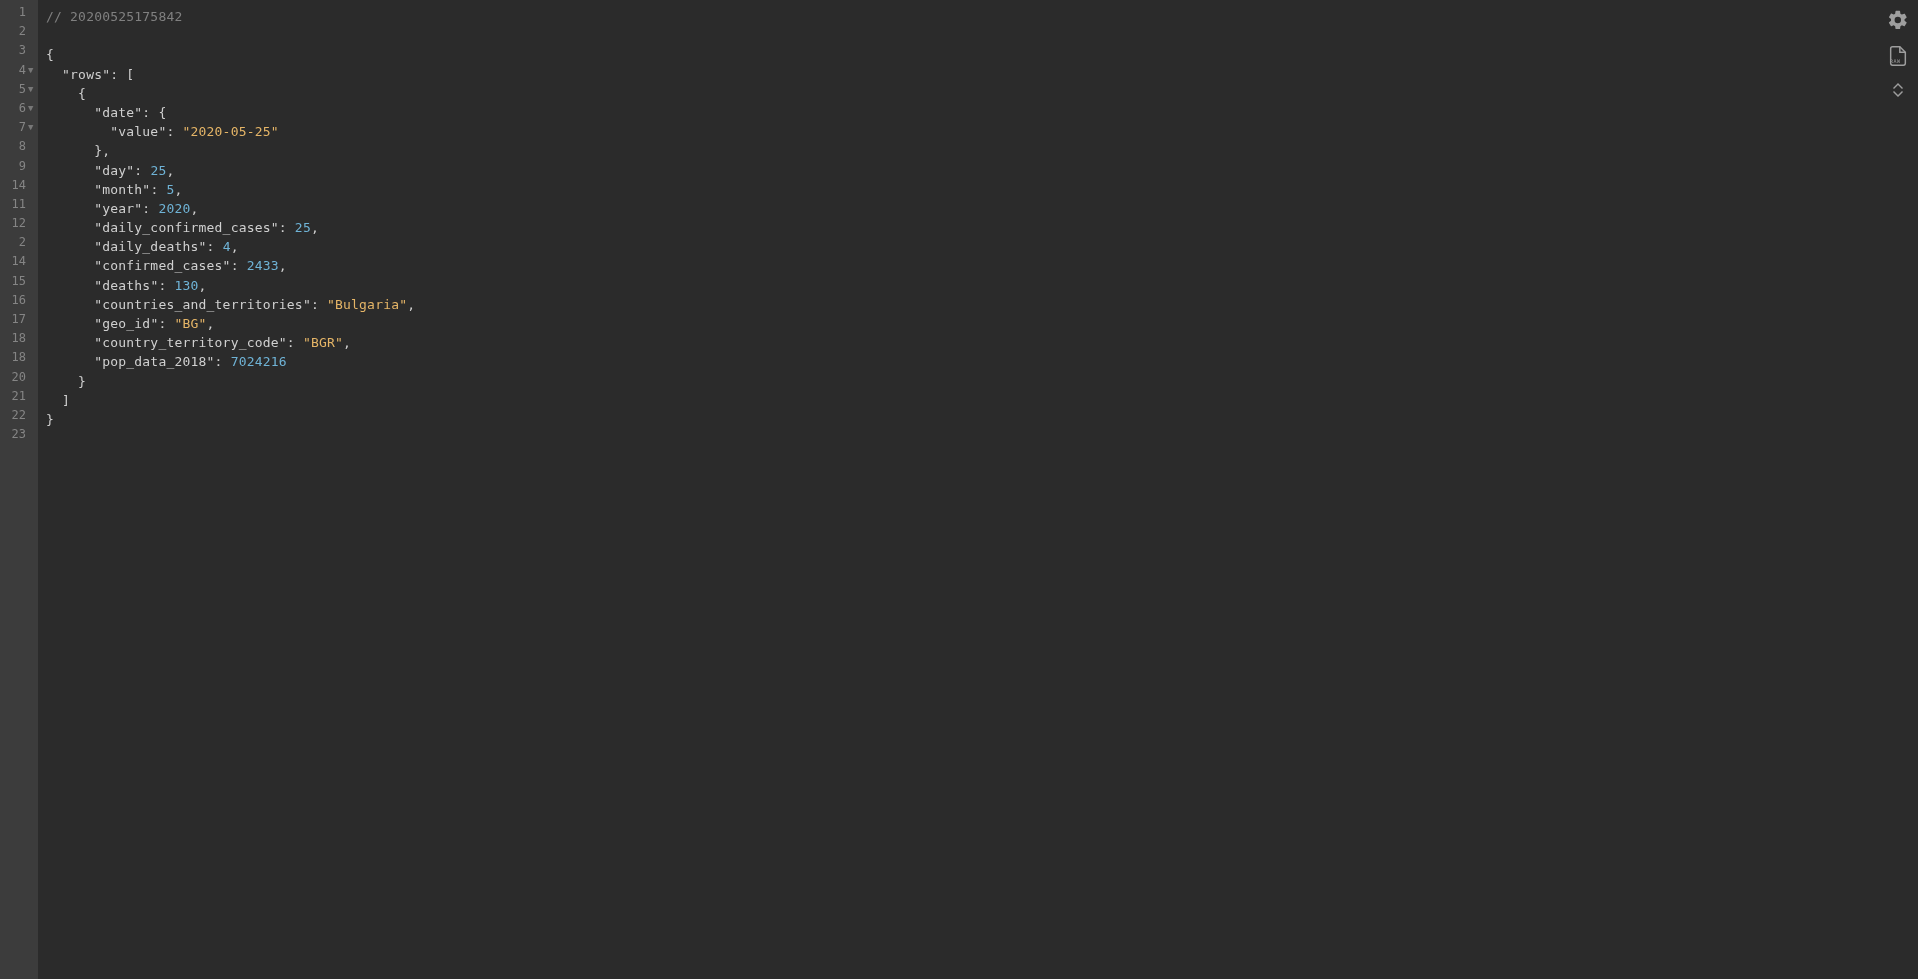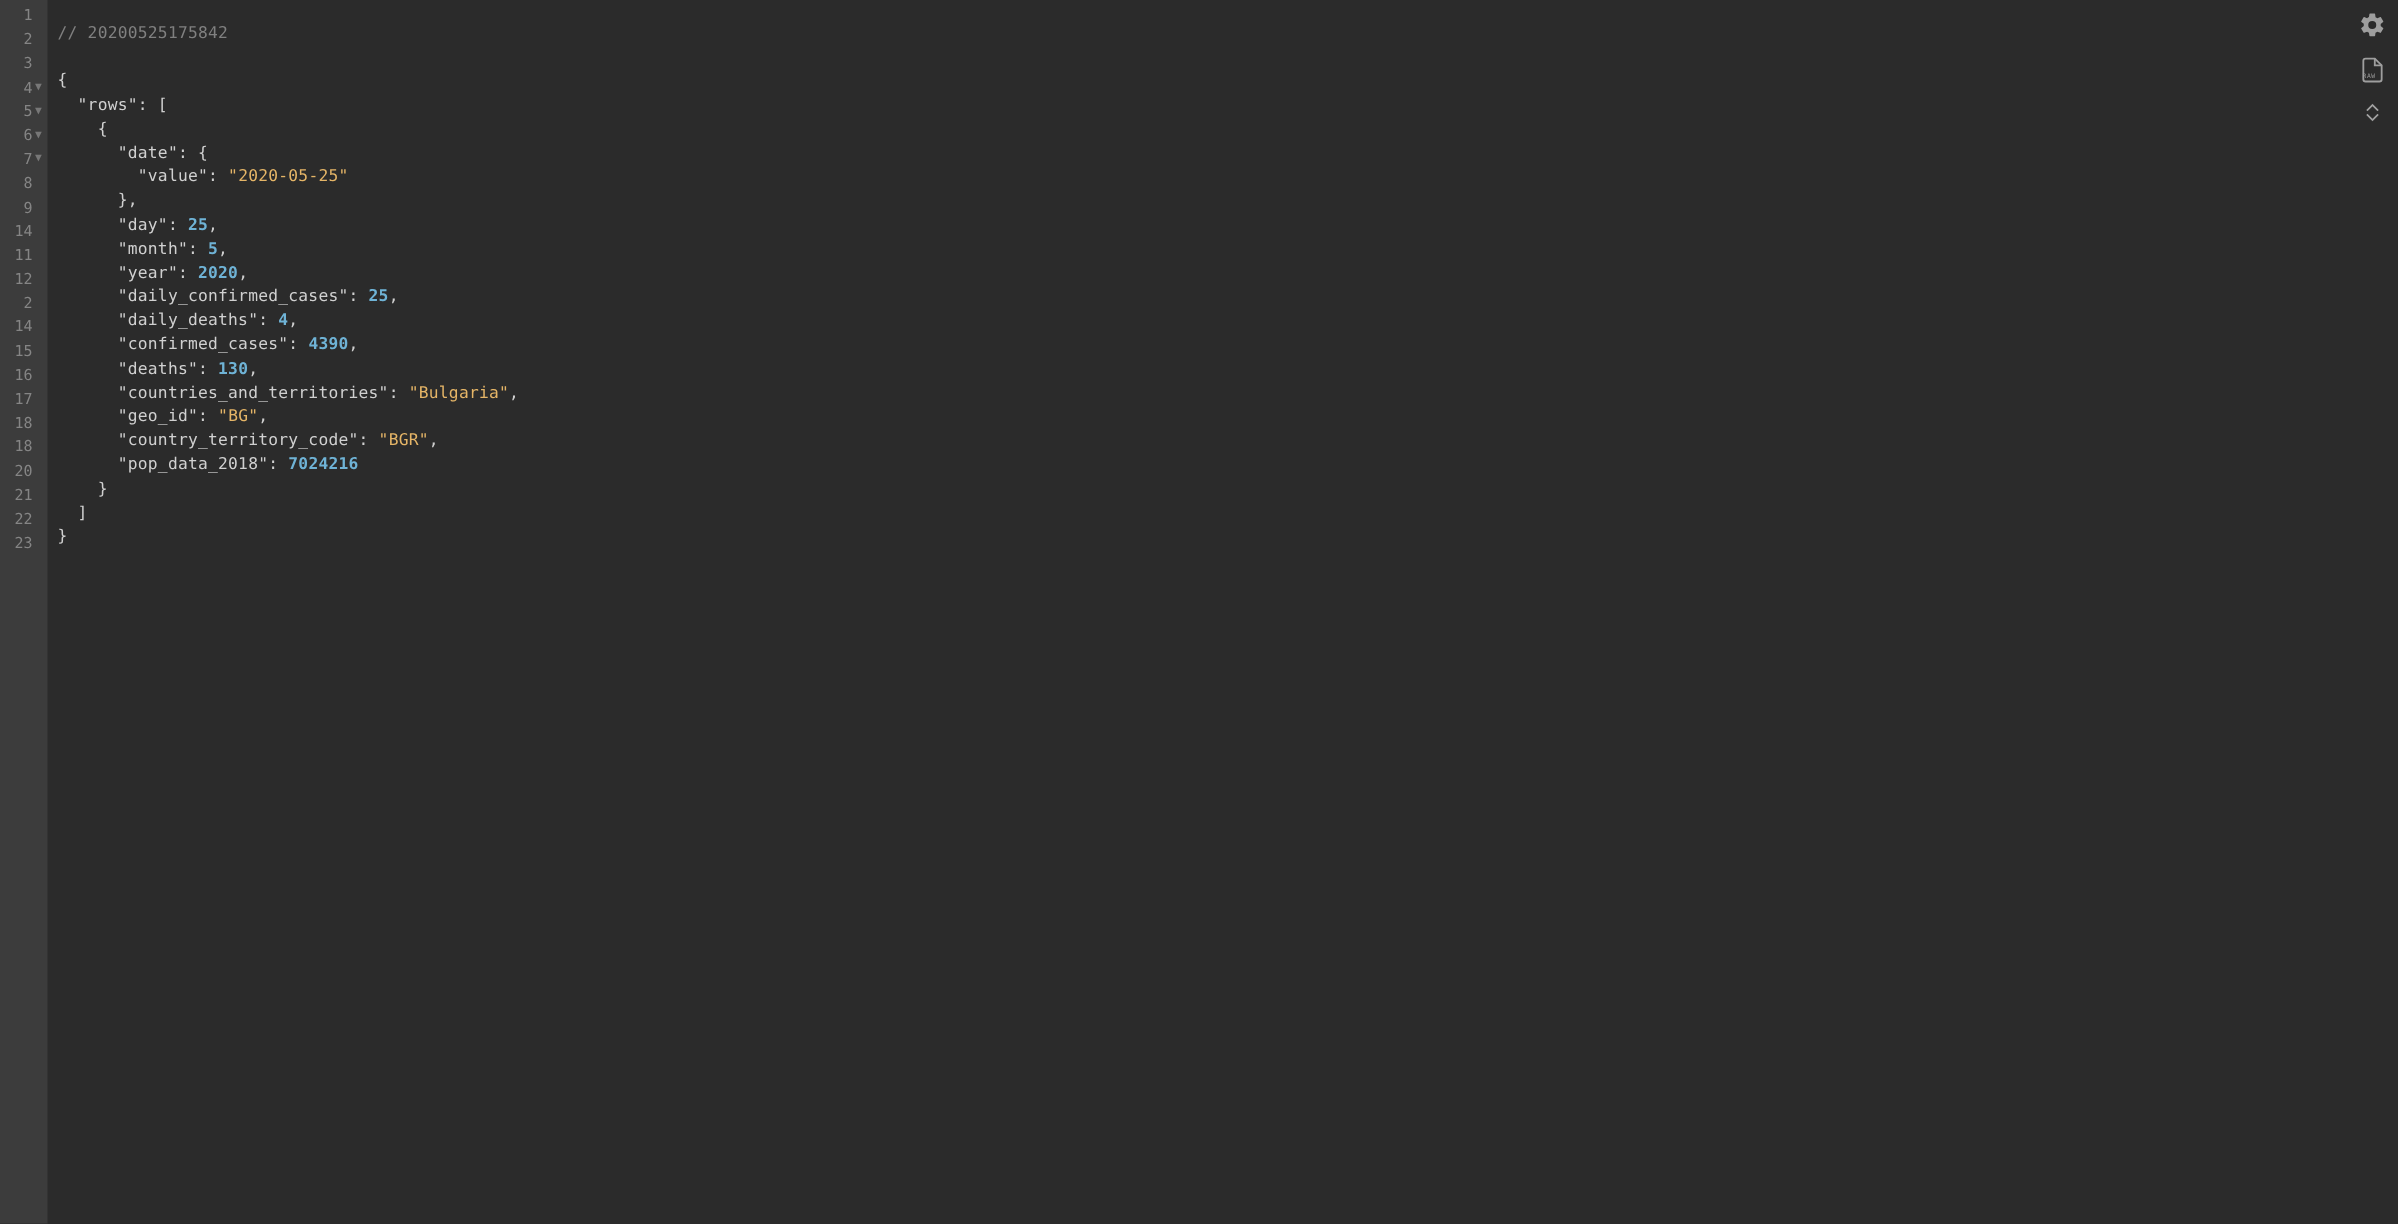--- a/index.html
+++ b/index.html
@@ -40,37 +40,37 @@
   .fold {
     position: absolute;
     right: 0;
     width: 10px;
     color: #777;
     font-size: 9px;
     cursor: pointer;
   }
   .code-area {
     flex: 1;
-    padding-top: 17px;
+    padding-top: 7px;
     padding-left: 8px;
     overflow: auto;
     border-radius: 11px;
   }
   .code-line {
     height: 19.2px;
     line-height: 19.2px;
     white-space: pre;
     color: #d4d4d4;
     letter-spacing: 0.2px;
   }
   .tok-comment { color: #808080; }
   .tok-key     { color: #d0d0d0; }
   .tok-punct   { color: #d0d0d0; }
   .tok-string  { color: #e5b567; }      
-  .tok-number  { color: #6fb3d6; font-weight: bold; }      
+  .tok-number  { color: #6fb3d6; }      
 
   .side-tools {
     position: absolute;
     right: 8px;
     top: 8px;
     display: flex;
     flex-direction: column;
     align-items: center;
     gap: 12px;
   }
@@ -186,21 +186,21 @@
     <div class="code-line">  <span class="tok-key">"<span>rows</span>"</span><span class="tok-punct">: [</span></div>
     <div class="code-line">    <span class="tok-punct">{</span></div>
     <div class="code-line">      <span class="tok-key">"<span>date</span>"</span><span class="tok-punct">: {</span></div>
     <div class="code-line">        <span class="tok-key">"<span>value</span>"</span><span class="tok-punct">: </span><span class="tok-string">"<span>2020-05-25</span>"</span></div>
     <div class="code-line">      <span class="tok-punct">},</span></div>
     <div class="code-line">      <span class="tok-key">"<span>day</span>"</span><span class="tok-punct">: </span><span class="tok-number">25</span><span class="tok-punct">,</span></div>
     <div class="code-line">      <span class="tok-key">"<span>month</span>"</span><span class="tok-punct">: </span><span class="tok-number">5</span><span class="tok-punct">,</span></div>
     <div class="code-line">      <span class="tok-key">"<span>year</span>"</span><span class="tok-punct">: </span><span class="tok-number">2020</span><span class="tok-punct">,</span></div>
     <div class="code-line">      <span class="tok-key">"<span>daily_confirmed_cases</span>"</span><span class="tok-punct">: </span><span class="tok-number">25</span><span class="tok-punct">,</span></div>
     <div class="code-line">      <span class="tok-key">"<span>daily_deaths</span>"</span><span class="tok-punct">: </span><span class="tok-number">4</span><span class="tok-punct">,</span></div>
-    <div class="code-line">      <span class="tok-key">"<span>confirmed_cases</span>"</span><span class="tok-punct">: </span><span class="tok-number">4390</span><span class="tok-punct">,</span></div>
+    <div class="code-line">      <span class="tok-key">"<span>confirmed_cases</span>"</span><span class="tok-punct">: </span><span class="tok-number">2433</span><span class="tok-punct">,</span></div>
     <div class="code-line">      <span class="tok-key">"<span>deaths</span>"</span><span class="tok-punct">: </span><span class="tok-number">130</span><span class="tok-punct">,</span></div>
     <div class="code-line">      <span class="tok-key">"<span>countries_and_territories</span>"</span><span class="tok-punct">: </span><span class="tok-string">"<span>Bulgaria</span>"</span><span class="tok-punct">,</span></div>
     <div class="code-line">      <span class="tok-key">"<span>geo_id</span>"</span><span class="tok-punct">: </span><span class="tok-string">"<span>BG</span>"</span><span class="tok-punct">,</span></div>
     <div class="code-line">      <span class="tok-key">"<span>country_territory_code</span>"</span><span class="tok-punct">: </span><span class="tok-string">"<span>BGR</span>"</span><span class="tok-punct">,</span></div>
     <div class="code-line">      <span class="tok-key">"<span>pop_data_2018</span>"</span><span class="tok-punct">: </span><span class="tok-number">7024216</span></div>
     <div class="code-line">    <span class="tok-punct">}</span></div>
     <div class="code-line">  <span class="tok-punct">]</span></div>
     <div class="code-line"><span class="tok-punct">}</span></div>
   </div>
 

